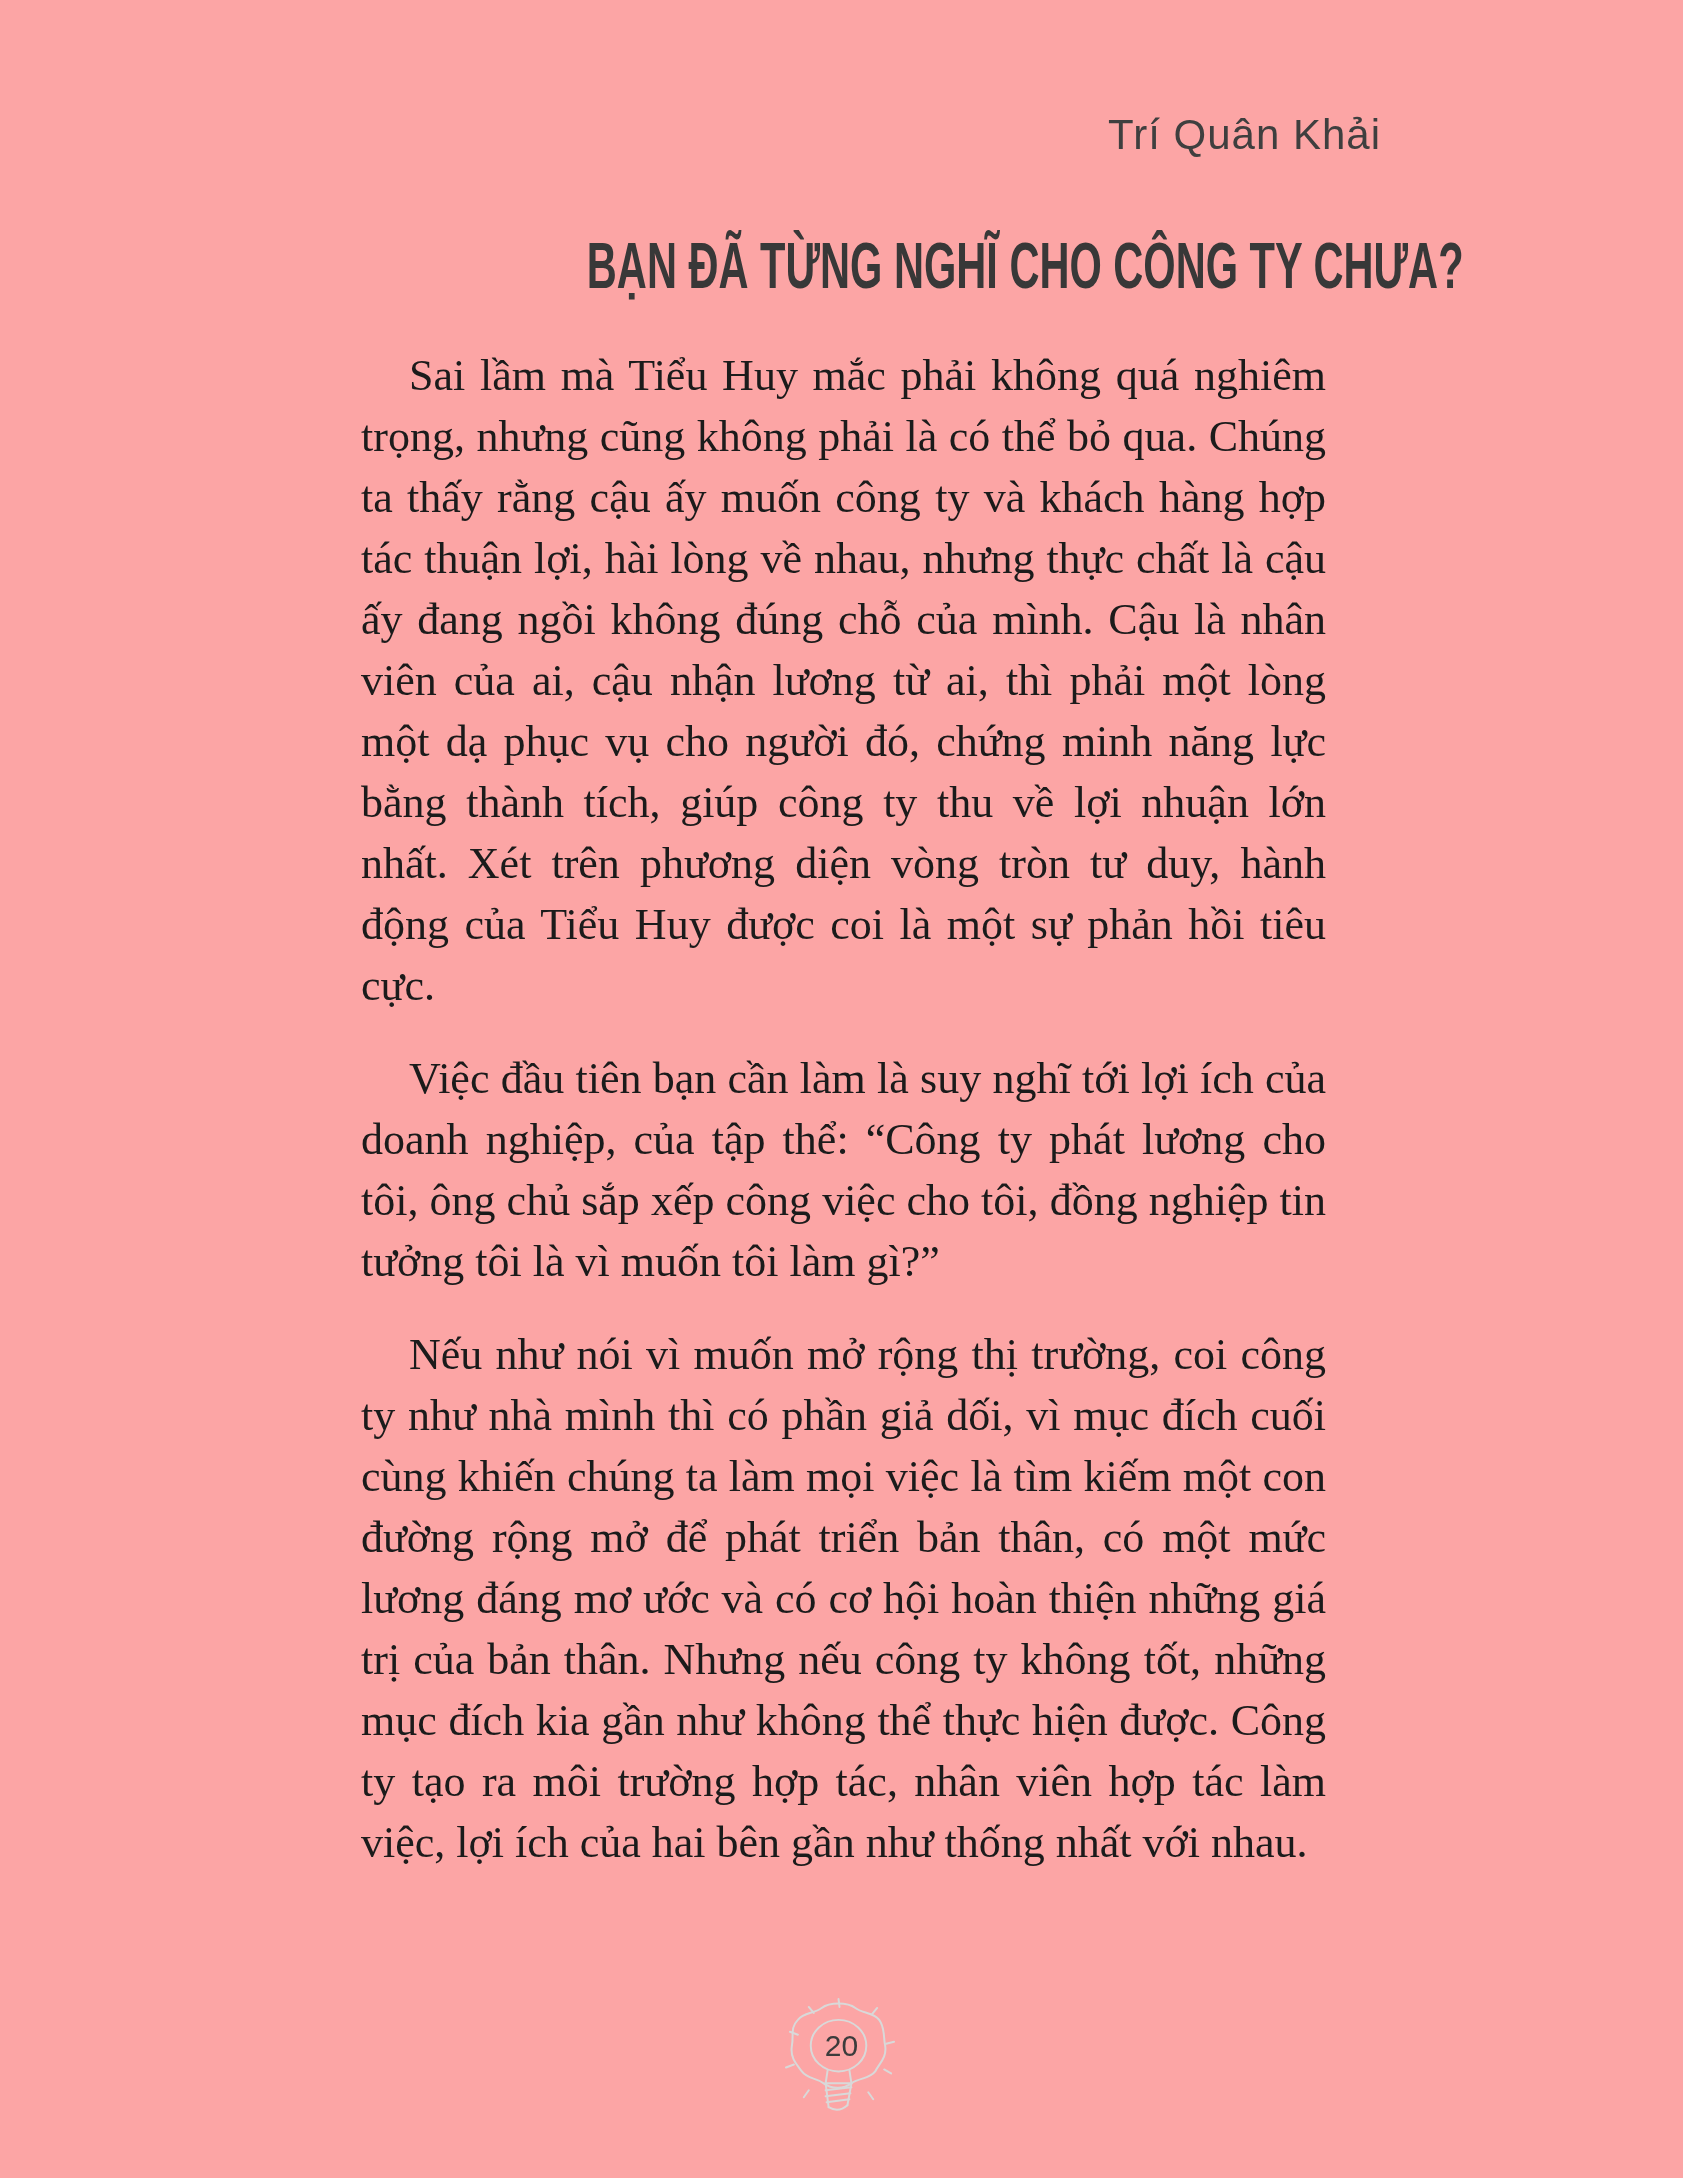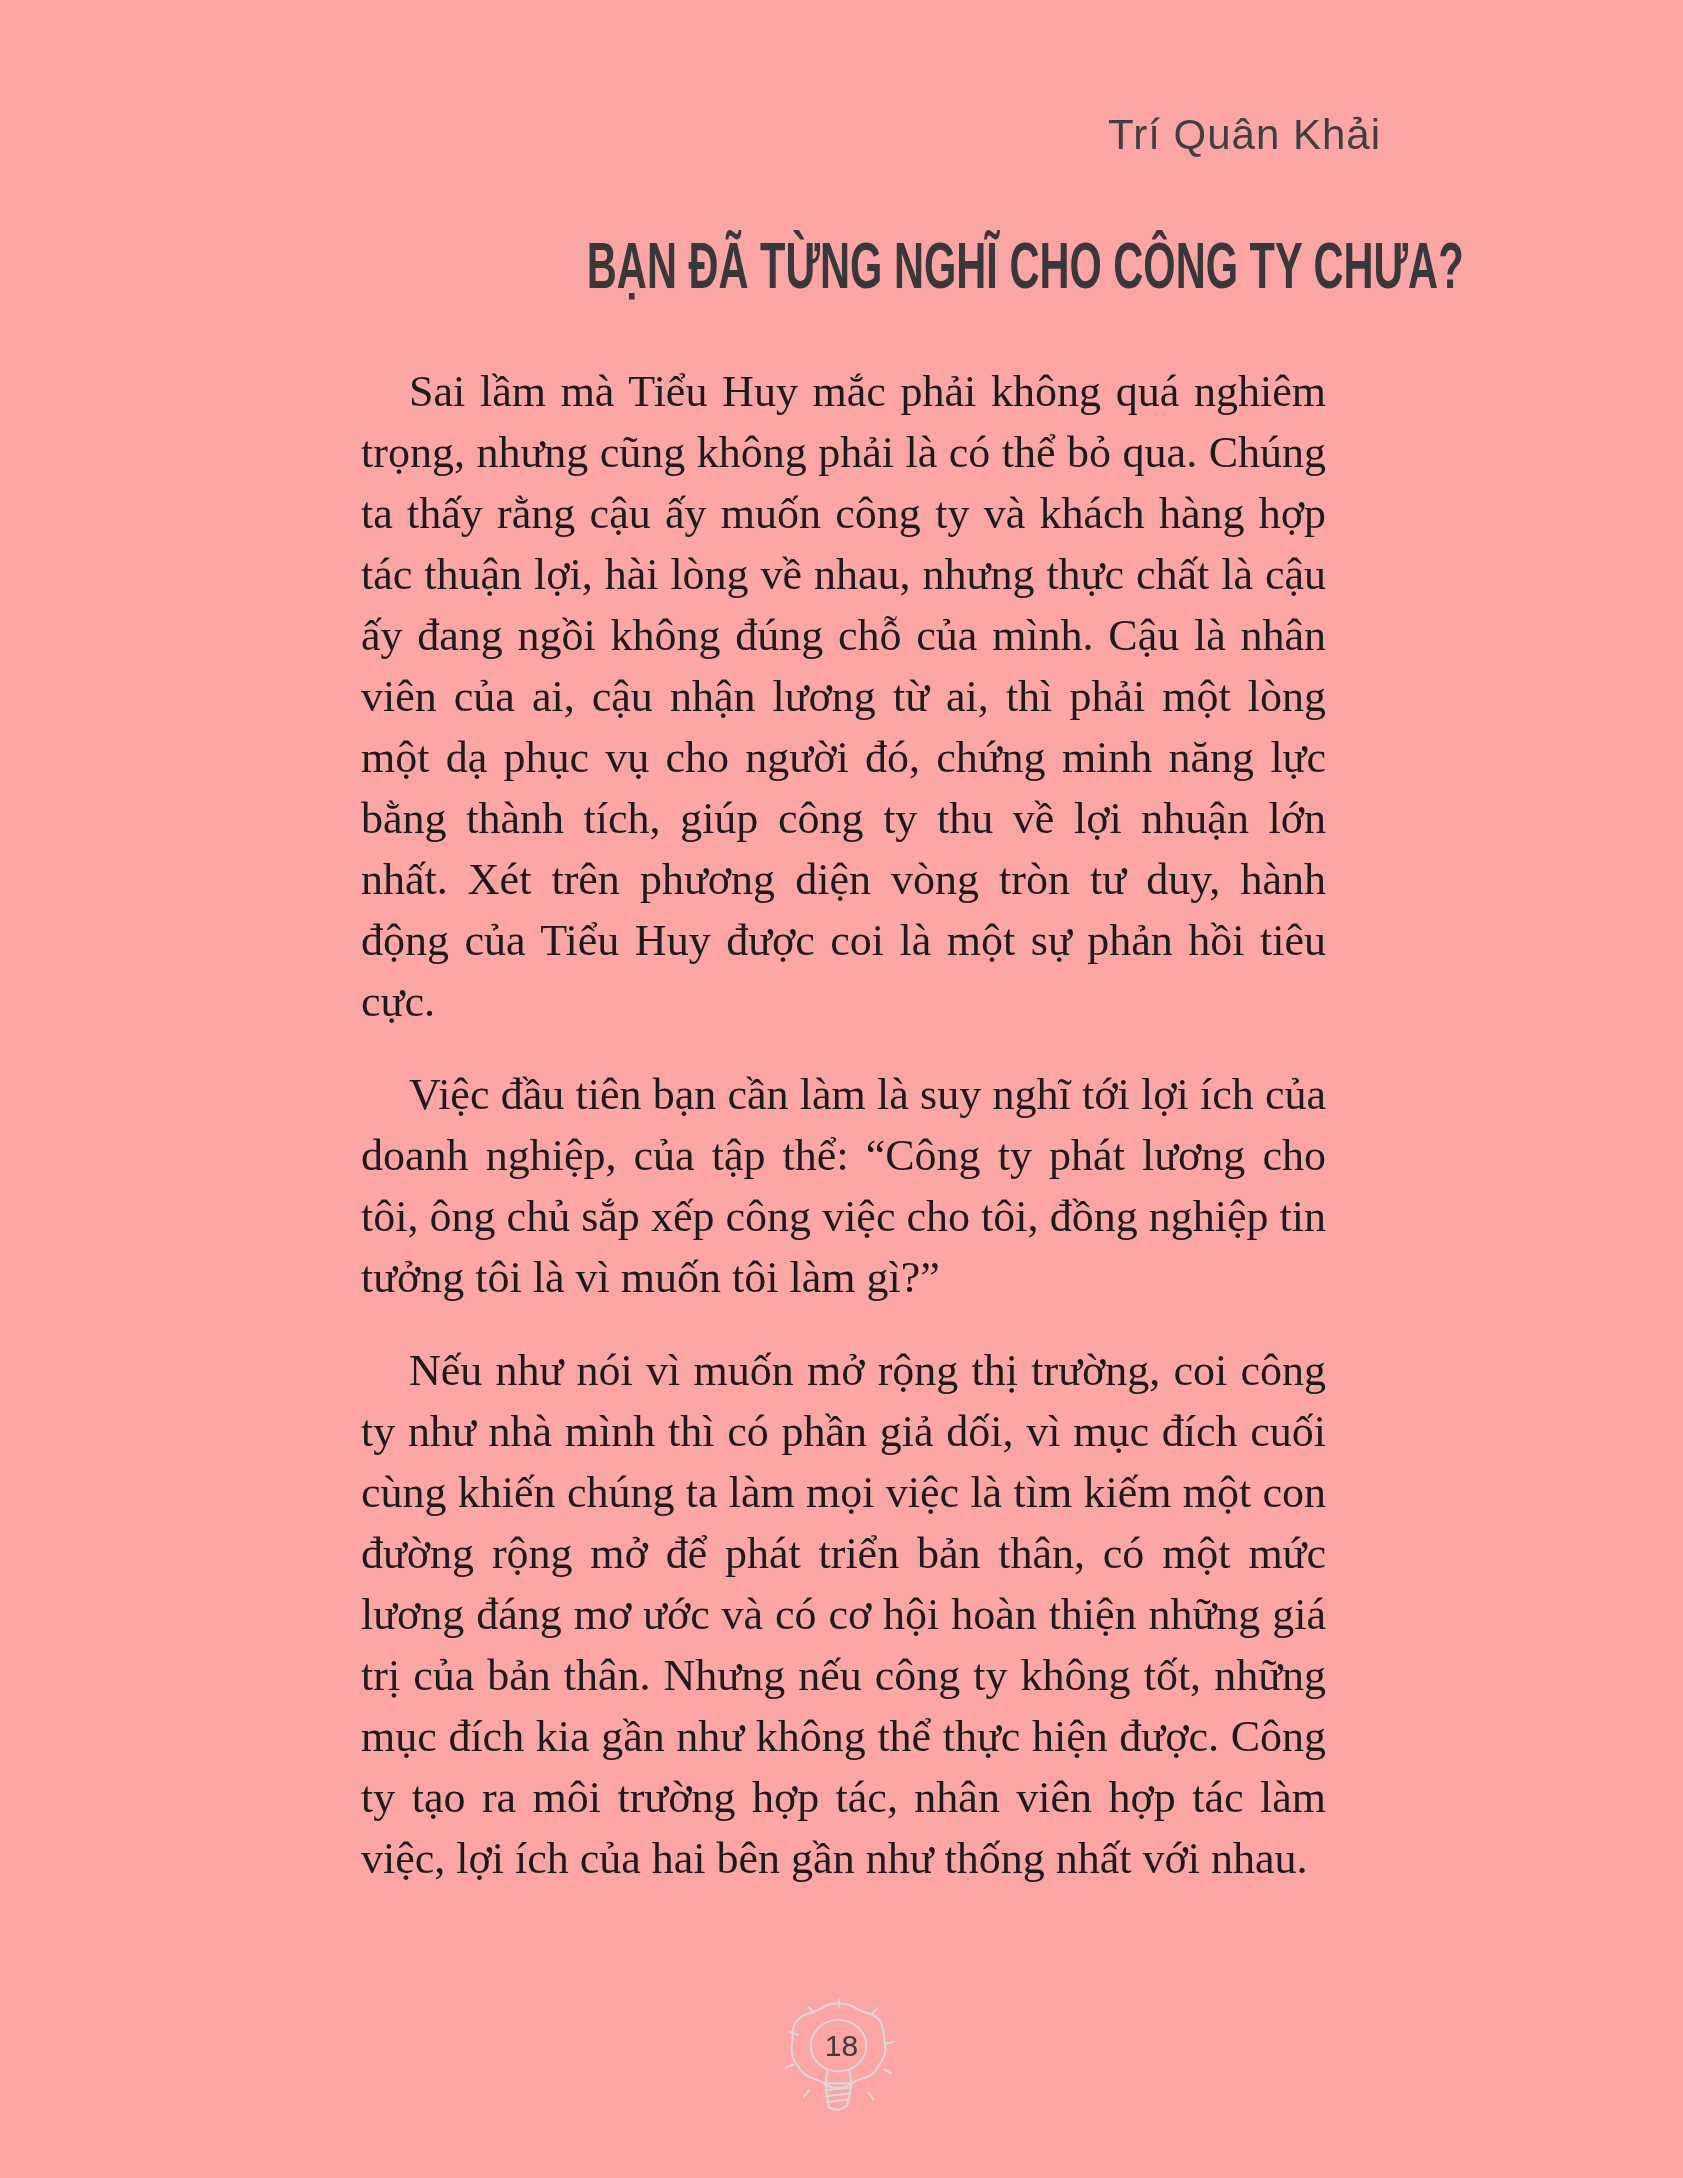--- a/index.html
+++ b/index.html
@@ -40,21 +40,21 @@
   }
   .body-text {
     position:absolute;
     top:345px; left:361px; width:965px;
     font-size:44px;
     line-height:61px;
     text-align:justify;
     color:#1b1b1b;
   }
   .body-text p {
-    margin:16px 0 32px 0;
+    margin:0 0 32px 0;
     text-indent:48px;
   }
   .footer {
     position:absolute;
     top:1998px; left:0; width:1683px;
     display:flex;
     justify-content:center;
   }
   .bulb-wrap { position:relative; width:119px; height:134px; }
   .bulb-wrap svg { position:absolute; top:0; left:0; }
@@ -114,18 +114,18 @@
 
         <path d="M46 73 L44 86 M68 73 L70 86"></path>
 
         <path d="M44 86 L70 86"></path>
         <path d="M44 93 L70 90"></path>
         <path d="M44 99 L69 96"></path>
         <path d="M45 105 L68 102"></path>
         <path d="M44 86 L47 110 M70 86 L66 108"></path>
         <path d="M47 110 Q 57 116, 66 108"></path>
       </svg>
-      <span class="page-number">18</span>
+      <span class="page-number">20</span>
     </div>
   </div>
 
 </div>
 
 
 </body></html>

